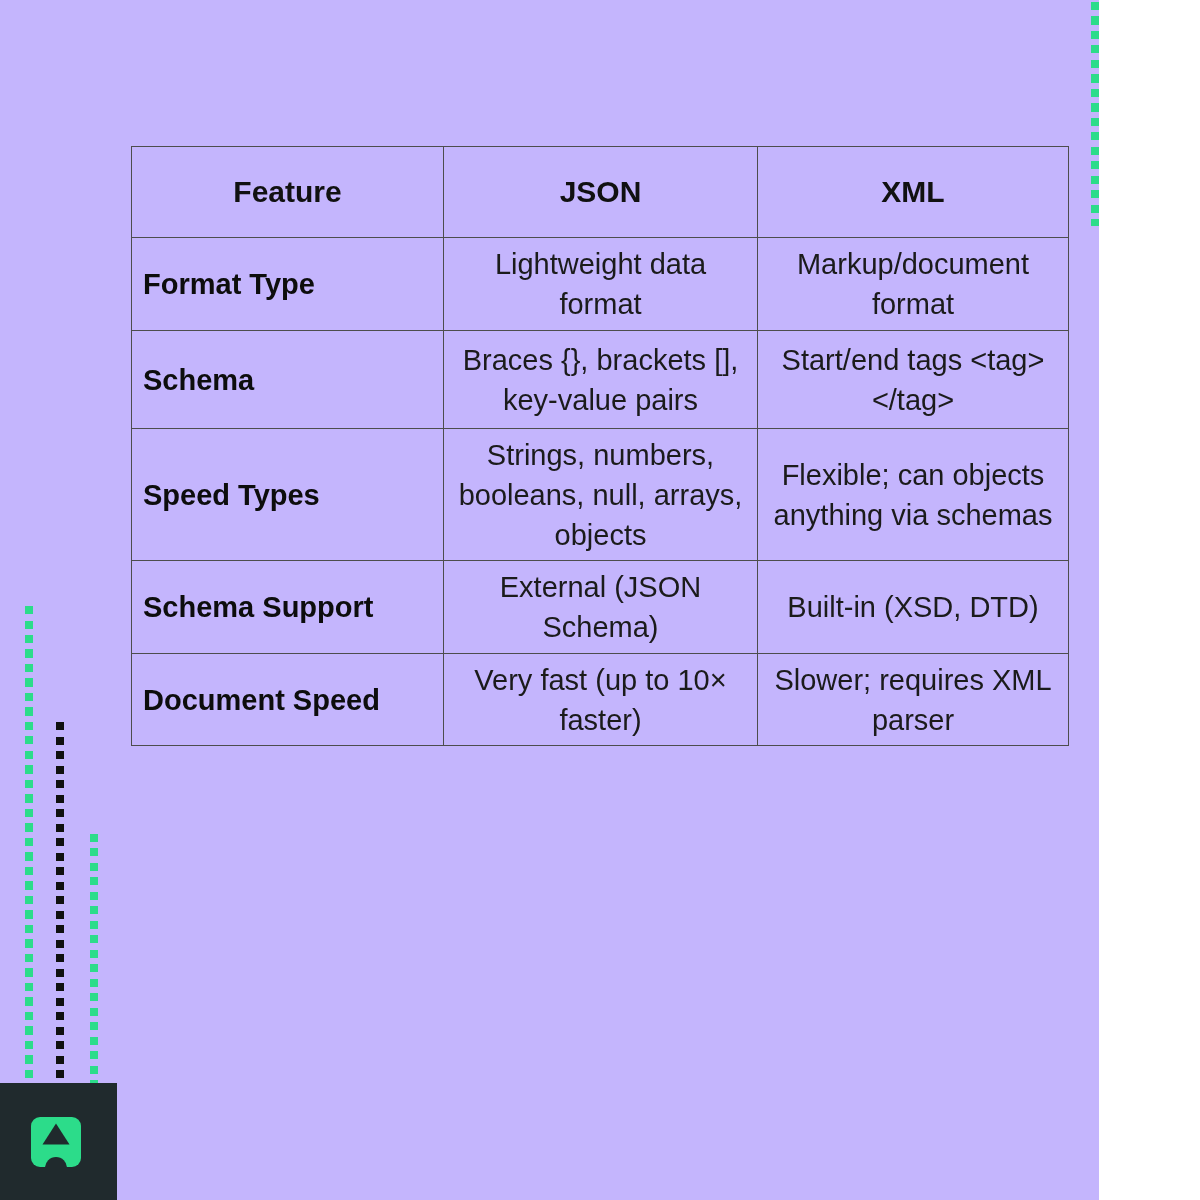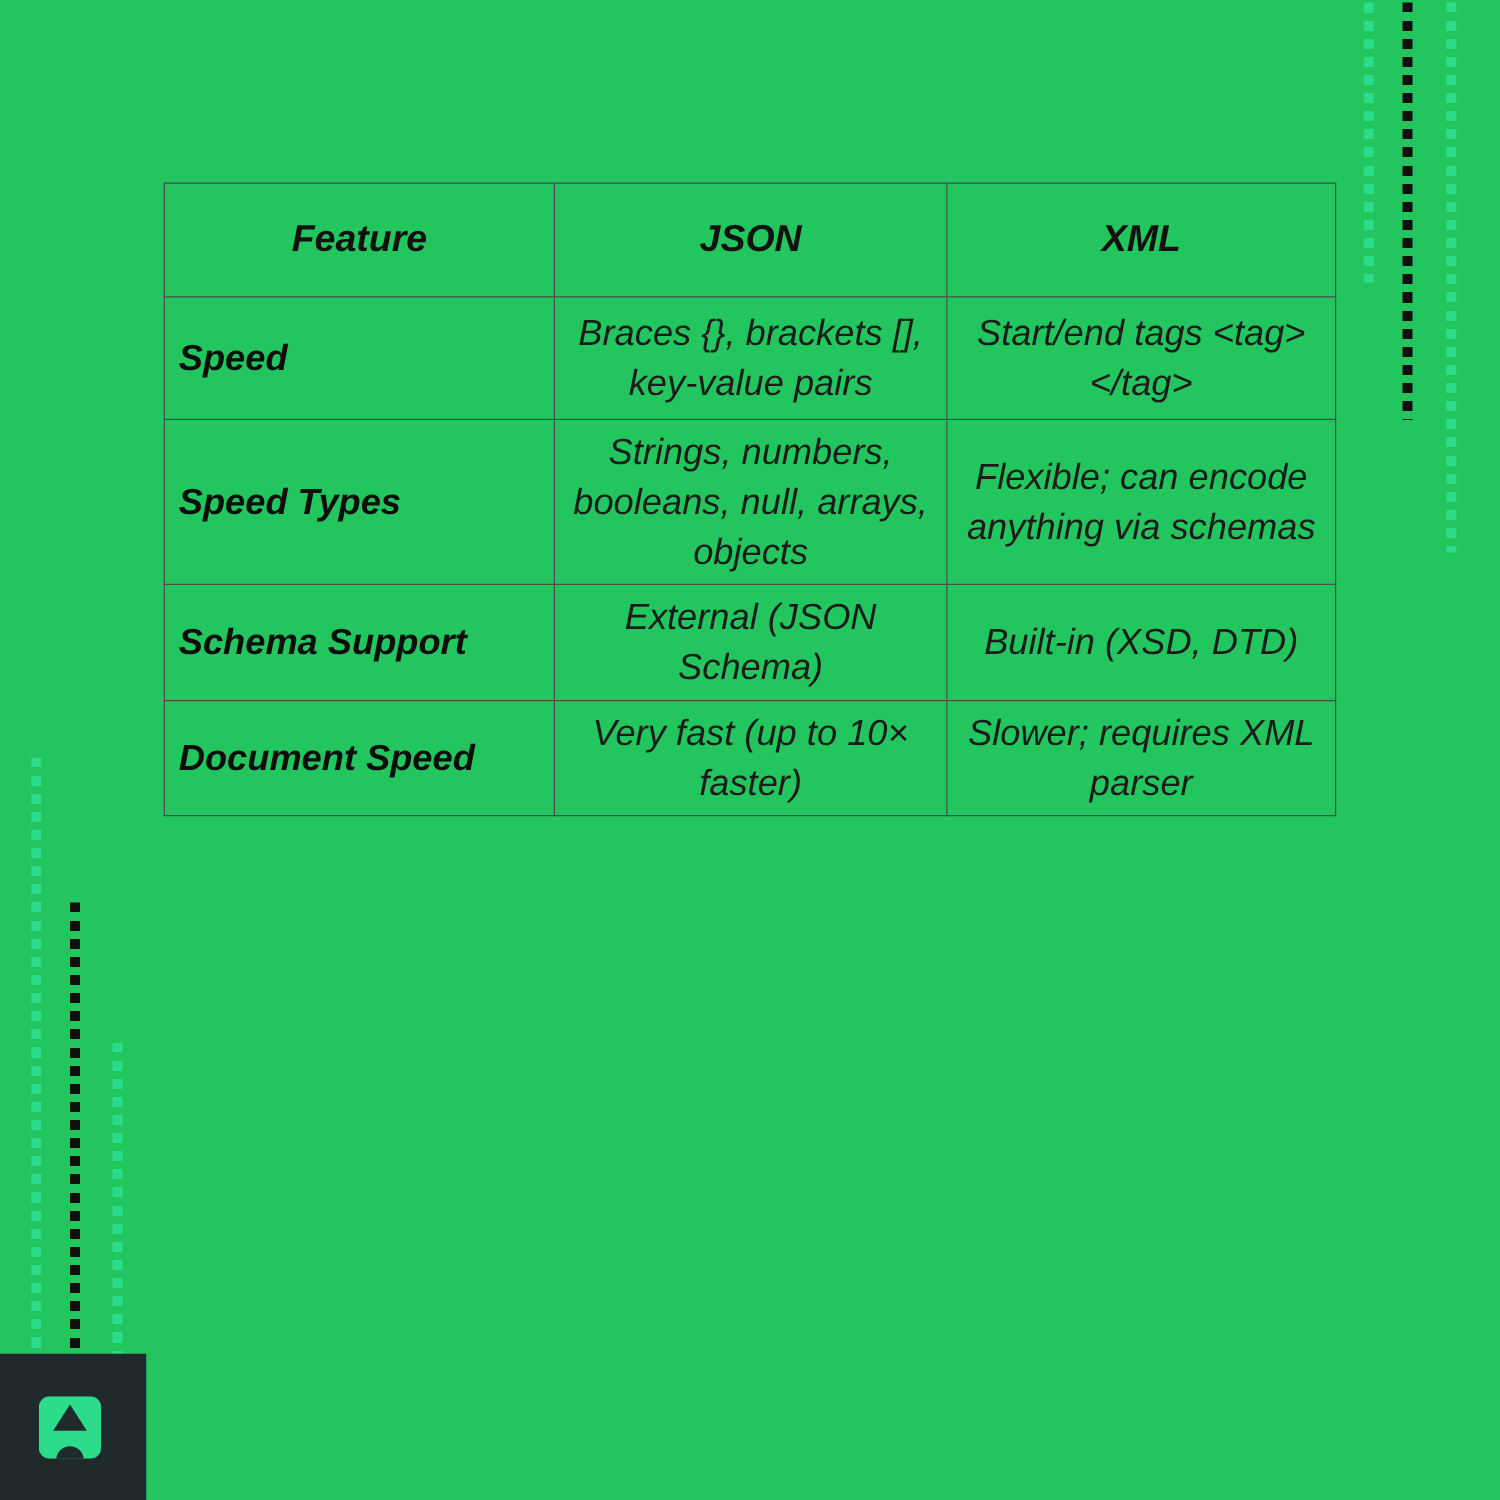--- a/index.html
+++ b/index.html
@@ -6,27 +6,26 @@
     --accent-green: #2CDC8A;
     --dot-black: #101010;
     --logo-background: #202A2D;
     --table-border: #4D4D4D;
     --text: #1B1B1B;
   }
   html, body { margin: 0; padding: 0; }
   body { background: #ffffff; }
   .canvas {
     position: relative;
-    width: 1200px;
+    width: 1099px;
     height: 1200px;
-    background: #22c55e;
+    background: #c4b5fd;
     overflow: hidden;
     font-family: "Liberation Sans", "DejaVu Sans", sans-serif;
     color: var(--text);
-    font-style: italic;
   }
 
   
   table.cmp {
     position: absolute;
     left: 131px;
     top: 146px;
     width: 937px;
     border-collapse: collapse;
     table-layout: fixed;
@@ -116,33 +115,40 @@
       <col style="width:311px">
     </colgroup>
     <thead>
       <tr class="rh">
         <th>Feature</th>
         <th>JSON</th>
         <th>XML</th>
       </tr>
     </thead>
     <tbody>
+      <tr class="r0">
+        <td class="feat">Format Type</td>
+        <td>Lightweight data
+format</td>
+        <td>Markup/document
+format</td>
+      </tr>
       <tr class="r1">
-        <td class="feat">Speed</td>
+        <td class="feat">Schema</td>
         <td>Braces {}, brackets [],
 key-value pairs</td>
         <td>Start/end tags &lt;tag&gt;
 &lt;/tag&gt;</td>
       </tr>
       <tr class="r2">
         <td class="feat">Speed Types</td>
         <td>Strings, numbers,
 booleans, null, arrays,
 objects</td>
-        <td>Flexible; can encode
+        <td>Flexible; can objects
 anything via schemas</td>
       </tr>
       <tr class="r3">
         <td class="feat">Schema Support</td>
         <td>External (JSON
 Schema)</td>
         <td>Built-in (XSD, DTD)</td>
       </tr>
       <tr class="r4">
         <td class="feat">Document Speed</td>

